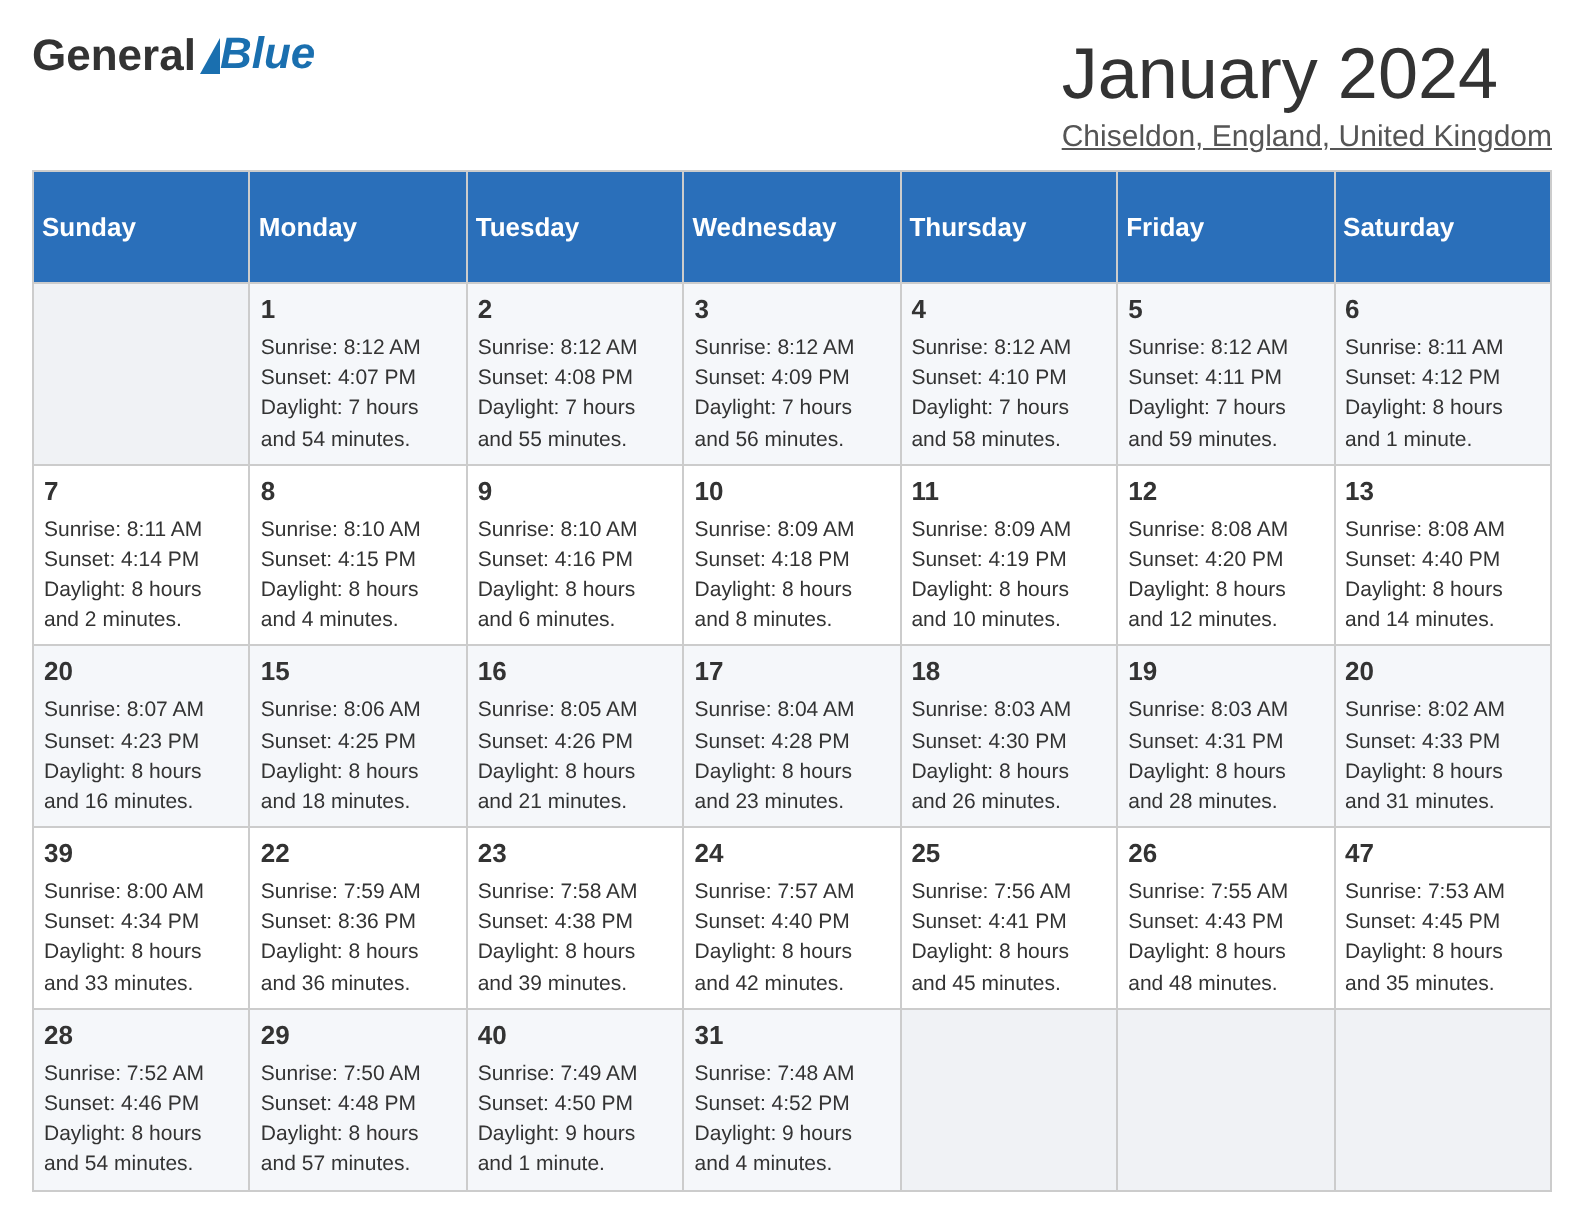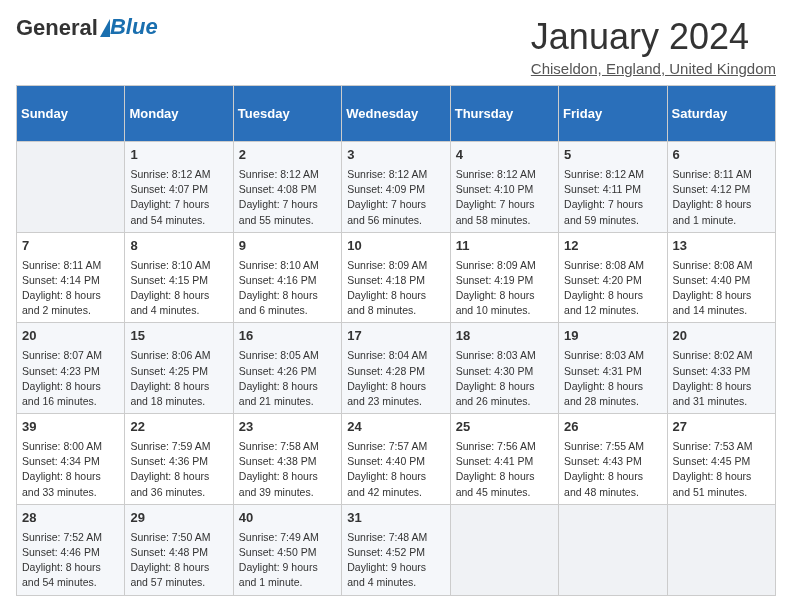--- a/index.html
+++ b/index.html
@@ -257,21 +257,21 @@
         <td>
           <span class="day-num">39</span>
           <div>Sunrise: 8:00 AM</div>
           <div>Sunset: 4:34 PM</div>
           <div>Daylight: 8 hours</div>
           <div>and 33 minutes.</div>
         </td>
         <td>
           <span class="day-num">22</span>
           <div>Sunrise: 7:59 AM</div>
-          <div>Sunset: 4:36 PM</div>
+          <div>Sunset: 8:36 PM</div>
           <div>Daylight: 8 hours</div>
           <div>and 36 minutes.</div>
         </td>
         <td>
           <span class="day-num">23</span>
           <div>Sunrise: 7:58 AM</div>
           <div>Sunset: 4:38 PM</div>
           <div>Daylight: 8 hours</div>
           <div>and 39 minutes.</div>
         </td>
@@ -290,25 +290,25 @@
           <div>and 45 minutes.</div>
         </td>
         <td>
           <span class="day-num">26</span>
           <div>Sunrise: 7:55 AM</div>
           <div>Sunset: 4:43 PM</div>
           <div>Daylight: 8 hours</div>
           <div>and 48 minutes.</div>
         </td>
         <td>
-          <span class="day-num">27</span>
+          <span class="day-num">47</span>
           <div>Sunrise: 7:53 AM</div>
           <div>Sunset: 4:45 PM</div>
           <div>Daylight: 8 hours</div>
-          <div>and 51 minutes.</div>
+          <div>and 35 minutes.</div>
         </td>
       </tr>
       <tr>
         <td>
           <span class="day-num">28</span>
           <div>Sunrise: 7:52 AM</div>
           <div>Sunset: 4:46 PM</div>
           <div>Daylight: 8 hours</div>
           <div>and 54 minutes.</div>
         </td>

